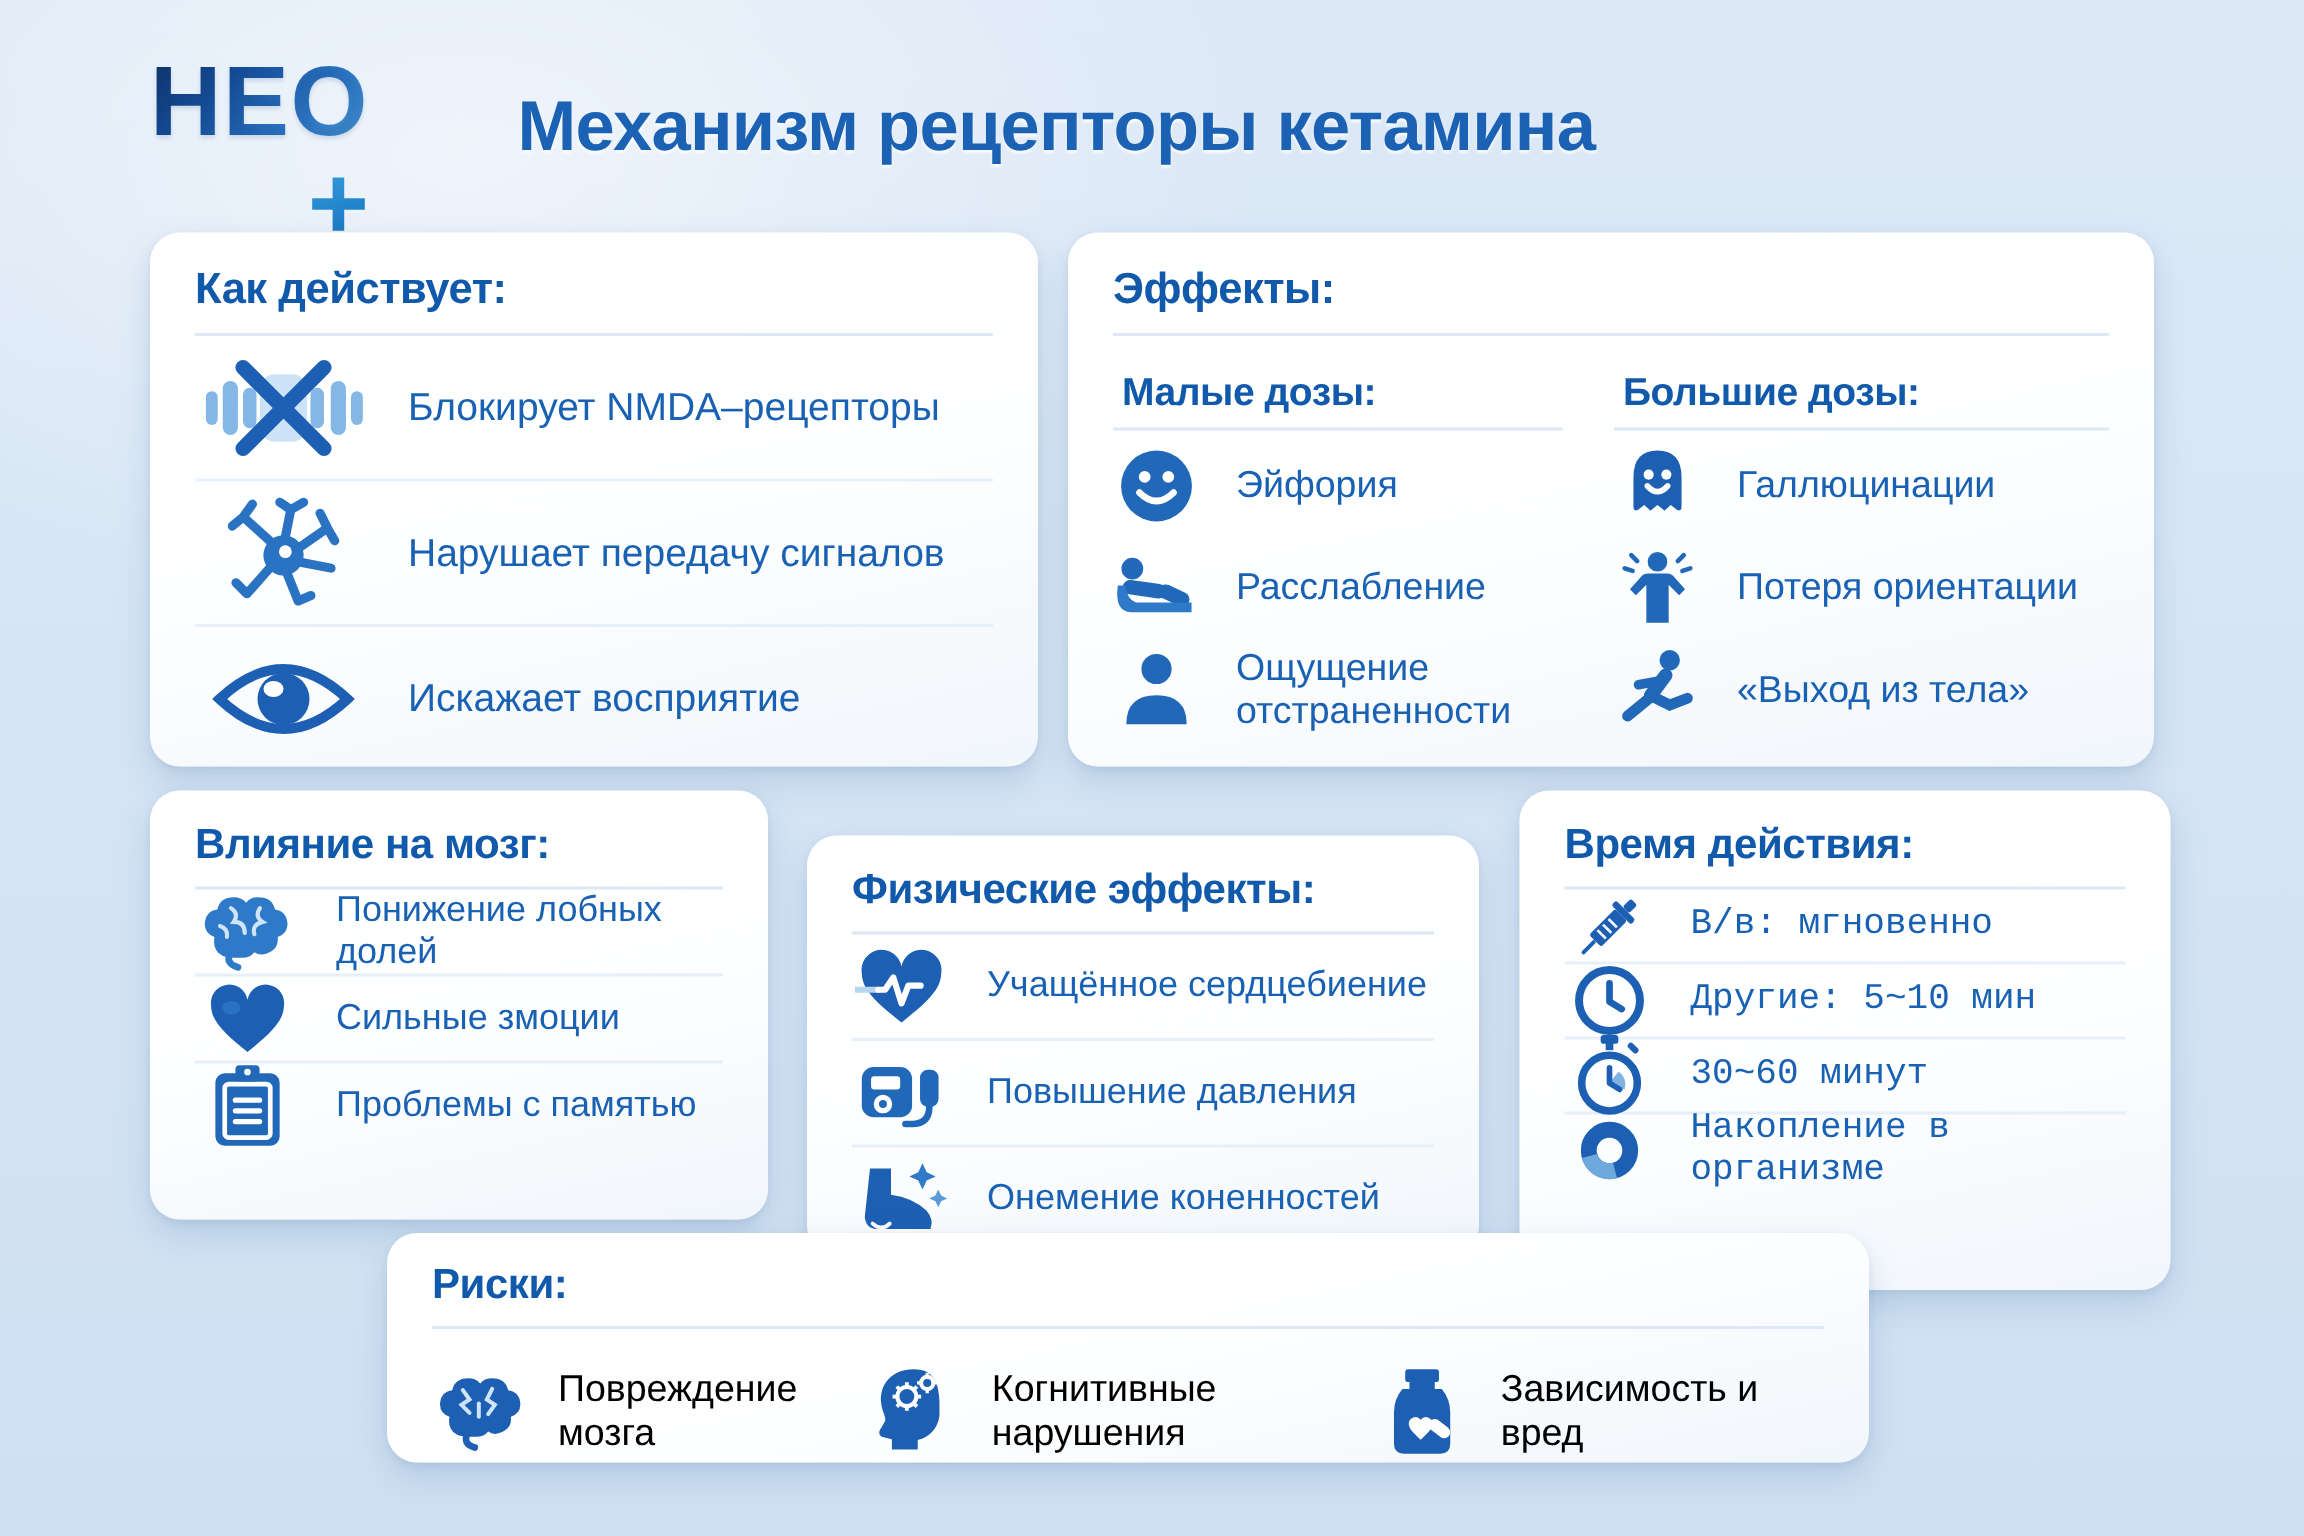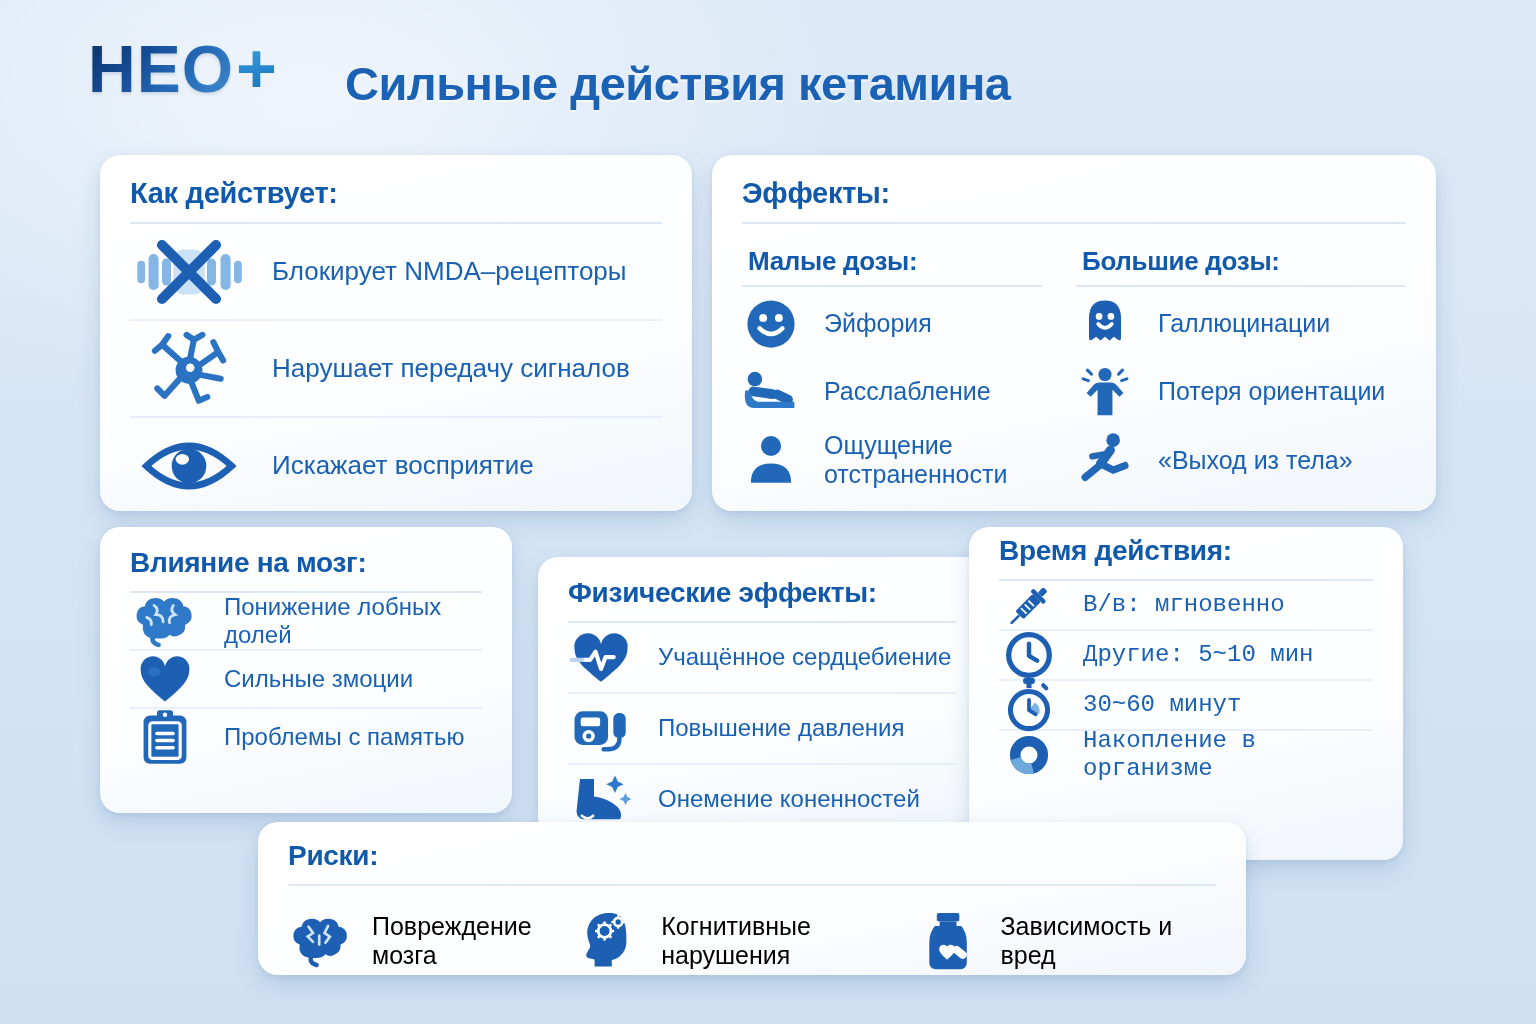--- a/index.html
+++ b/index.html
@@ -4,21 +4,21 @@
 <style>
   html,body{margin:0;padding:0;}
   body{font-family:"Liberation Sans","DejaVu Sans",sans-serif;}
   .stage{
     position:relative;width:1536px;height:1024px;overflow:hidden;
     background:
       radial-gradient(900px 500px at 20% 10%, rgba(255,255,255,.55), rgba(255,255,255,0) 60%),
       linear-gradient(180deg,#dde9f7 0%,#d4e4f4 55%,#cfe0f2 100%);
   }
   
-  .logo{position:absolute;left:88px;top:34px;display:flex;align-items:center;line-height:1;}
+  .logo{position:absolute;left:100px;top:34px;display:flex;align-items:flex-end;line-height:1;flex-direction:column;}
   .logo-text{
     font-size:66px;font-weight:800;letter-spacing:1px;
     background:linear-gradient(135deg,#0d2f62 0%,#164f9b 35%,#2e7ac8 70%,#4e9bd9 100%);
     -webkit-background-clip:text;background-clip:text;color:transparent;
     text-shadow:0 2px 3px rgba(20,60,120,.15);
   }
   .logo-plus{
     font-size:70px;font-weight:800;margin-left:2px;
     background:linear-gradient(160deg,#48a5dd 0%,#2286cd 55%,#1a64ad 100%);
     -webkit-background-clip:text;background-clip:text;color:transparent;
@@ -61,21 +61,21 @@
   .card-brain .label{font-size:24px;}
   .card-brain h2{font-size:28px;}
 
   .card-physical{left:538px;top:527px;width:448px;height:280px;padding-top:20px;margin-top:30px;}
   .card-physical .row{height:69px;text-align:right;}
   .card-physical .row + .row{border-top:2px solid #e6effa;}
   .card-physical .ic{width:66px;}
   .card-physical .label{font-size:24px;}
   .card-physical h2{font-size:28px;}
 
-  .card-duration{left:969px;top:527px;width:434px;height:333px;padding-top:8px;}
+  .card-duration{left:1013px;top:527px;width:434px;height:333px;padding-top:20px;}
   .card-duration .row{height:48px;font-family:Liberation Mono, monospace;}
   .card-duration .row + .row{border-top:2px solid #e6effa;}
   .card-duration .ic{width:60px;}
   .card-duration .label{font-size:24px;}
   .card-duration h2{font-size:28px;}
 
   .card-risks{left:258px;top:822px;width:988px;height:153px;padding-top:18px;}
   .card-risks h2{font-size:28px;}
   .risk-row{display:flex;align-items:center;justify-content:space-between;margin-top:12px;padding-right:8px;}
   .risk-item{display:flex;align-items:center;gap:18px;margin-top:12px;}
@@ -84,21 +84,21 @@
 </style>
 </head>
 <body>
 
 <div class="stage">
 
   <div class="logo">
     <span class="logo-text">НЕО</span>
     <span class="logo-plus">+</span>
   </div>
-  <h1 class="page-title">Сильные действия кетамина</h1>
+  <h1 class="page-title">Механизм рецепторы кетамина</h1>
 
   <section class="card card-how">
     <h2>Как действует:</h2>
     <hr class="rule">
     <div class="row">
       <span class="ic">
         <svg width="112" height="72" viewBox="0 0 96 64">
           <g fill="#85b7e6">
             <rect x="2" y="22" width="7" height="20" rx="3.5"></rect>
               <rect x="12" y="16" width="9" height="32" rx="4.5"></rect>

